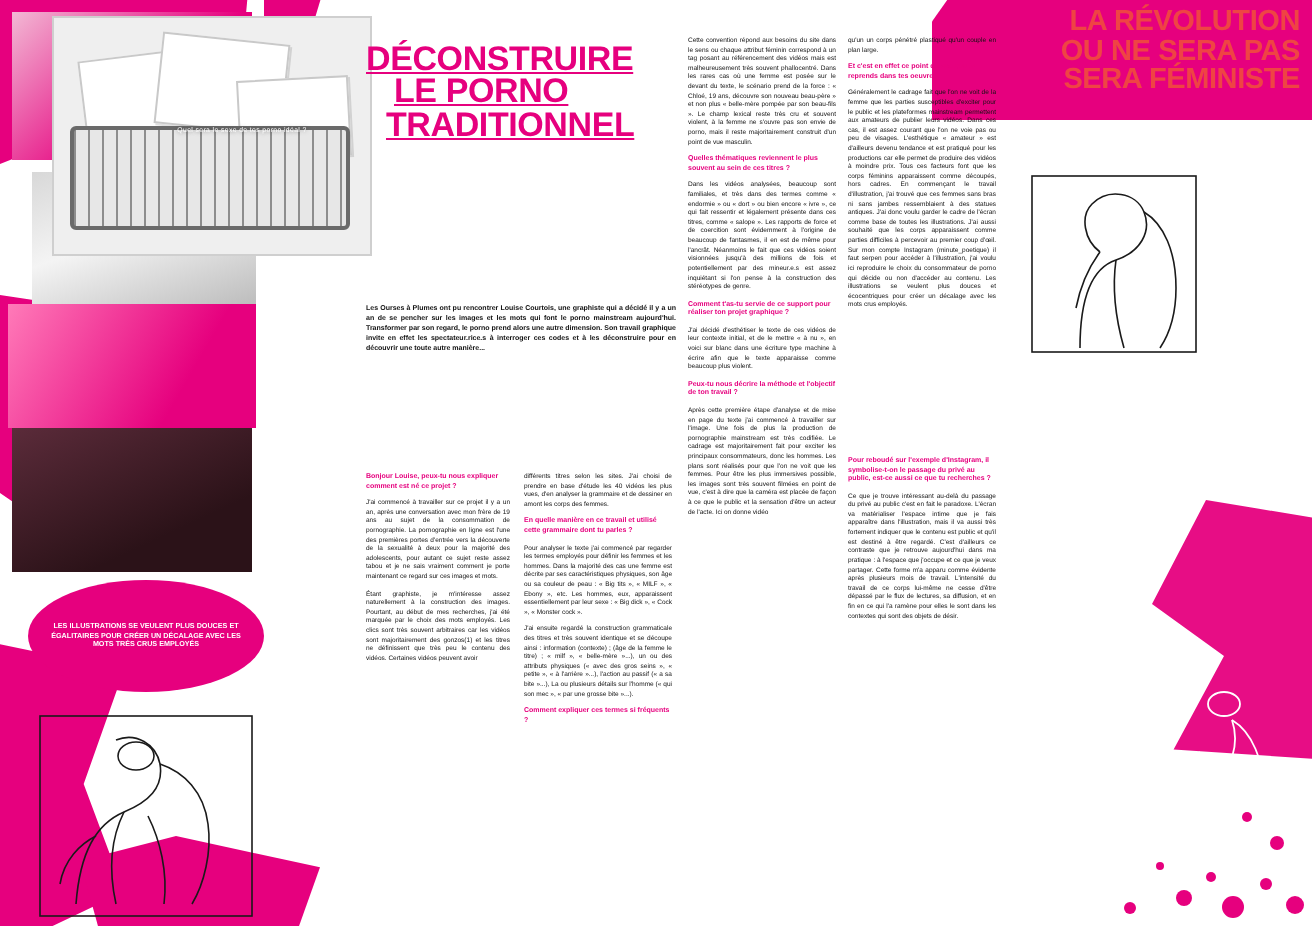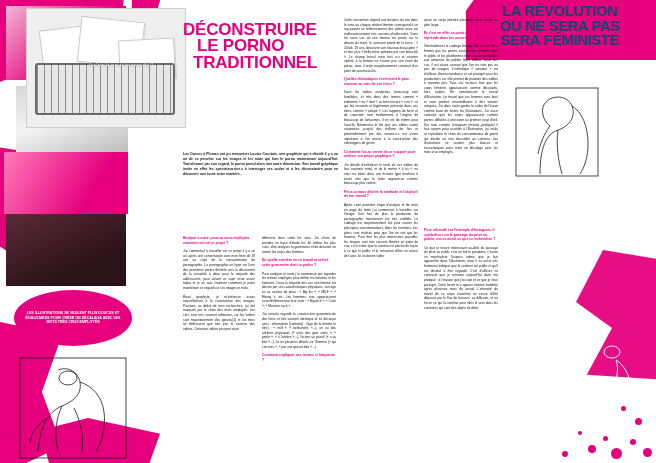--- a/index.html
+++ b/index.html
@@ -62,38 +62,38 @@
   .desk-caption {
     position:absolute; left:34px; top:54px; width:120px;
     font-size:3.4px; letter-spacing:.2px; color:#ffffff; text-align:center;
     text-shadow:0 0 2px rgba(0,0,0,.6);
   }
 
   
   .title {
     position:absolute; left:183px; top:22px; width:152px;
     color:#e6007e; font-weight:bold; line-height:0.96;
-    font-size:17px; letter-spacing:-0.2px; text-transform:uppercase;
+    font-size:17px; letter-spacing:-0.2px; text-transform:uppercase;text-decoration:underline;
   }
   .title div { white-space:nowrap; }
   .title .l2 { padding-left:14px; }
   .title .l3 { padding-left:10px; }
   .title .l4 { padding-left:4px; }
   .title .l5 { padding-left:26px; }
 
   
   .banner {
     position:absolute; right:0; top:0; width:190px; height:60px;
     background:#e6007e;
     clip-path:polygon(4% 0%, 100% 0%, 100% 100%, 0% 100%, 0% 18%);
   }
   .banner-text {
     position:absolute; right:6px; top:4px; width:180px;
-    color:#0c4a6e; font-weight:bold; font-size:14.5px; line-height:1.0;
-    text-align:center; text-transform:uppercase; letter-spacing:-0.2px;
+    color:#ef4444; font-weight:bold; font-size:14.5px; line-height:1.0;
+    text-align:right; text-transform:uppercase; letter-spacing:-0.2px;
   }
 
   
   .col {
     position:absolute;
     font-size:3.25px; line-height:1.42; color:#111111; text-align:justify;
     font-family:"Liberation Sans", sans-serif;
   }
   .col p { margin:0 0 4px 0; }
   .q {

